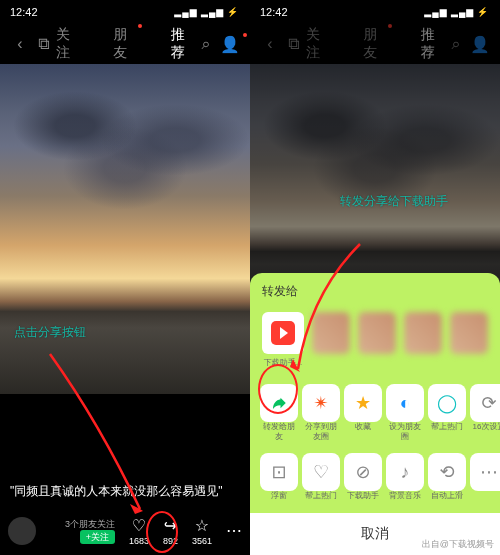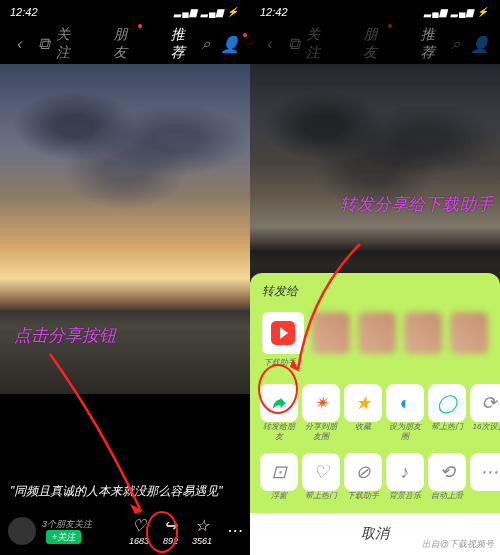--- a/index.html
+++ b/index.html
@@ -1,44 +1,44 @@
 <!DOCTYPE html>
 <html><head>
 <meta charset="utf-8">
 <style>
   * { margin: 0; padding: 0; box-sizing: border-box; }
   body { font-family: -apple-system, sans-serif; background: #fff; }
-  .container { display: flex; width: 500px; height: 555px; font-style: italic; }
+  .container { display: flex; width: 500px; height: 555px; }
   .phone { width: 250px; height: 100%; background: #000; position: relative; overflow: hidden; }
   
   .status-bar { height: 24px; display: flex; justify-content: space-between; align-items: center; padding: 0 10px; color: #fff; font-size: 11px; font-weight: 500; }
   .status-icons { font-size: 9px; letter-spacing: 1px; }
   
   .nav { height: 40px; display: flex; align-items: center; padding: 0 8px; color: #888; }
   .nav-icon { width: 24px; text-align: center; font-size: 16px; }
   .tabs { flex: 1; display: flex; justify-content: center; gap: 34px; font-size: 14px; }
   .tab { color: #888; position: relative; }
   .tab.active { color: #fff; font-weight: 500; }
   .tab.active::after { content: ''; position: absolute; bottom: -6px; left: 25%; width: 50%; height: 2px; background: #fff; }
   .dot { width: 4px; height: 4px; background: #ff3b30; border-radius: 50%; position: absolute; top: -2px; right: -5px; }
   
   .content-area { position: relative; height: calc(100% - 64px); }
   .sky { width: 100%; height: 330px; background: linear-gradient(180deg, #3a4560 0%, #5a6278 15%, #6a7085 25%, #8a7a68 40%, #d4a56b 55%, #f4d898 65%, #876448 72%, #3a352f 75%, #4a4640 80%, #2a2824 100%); position: relative; }
   .sky::before { content: ''; position: absolute; top: 20px; left: 0; right: 0; height: 140px; background: radial-gradient(ellipse at 30% 30%, rgba(40,45,60,0.7) 8%, transparent 25%), radial-gradient(ellipse at 70% 40%, rgba(50,55,72,0.6) 10%, transparent 30%), radial-gradient(ellipse at 50% 60%, rgba(60,62,78,0.5) 12%, transparent 35%); }
   .sky.dim { filter: brightness(0.55) saturate(0.4); height: 250px; }
   
-  .annotation { position: absolute; color: #d946ef; font-size: 17px; font-weight: 500; z-index: 5; text-shadow: 0 0 2px rgba(0,0,0,0.5); }
+  .annotation { position: absolute; color: #14b8a6; font-size: 12px; font-weight: 500; z-index: 5; text-shadow: 0 0 2px rgba(0,0,0,0.5); }
   .arrow-svg { position: absolute; z-index: 4; pointer-events: none; }
   .circle-mark { position: absolute; border: 2px solid #ff2020; border-radius: 50%; z-index: 6; pointer-events: none; }
   
   .caption { position: absolute; bottom: 55px; left: 10px; right: 10px; color: #fff; font-size: 12px; }
   
   .bottom-bar { position: absolute; bottom: 0; left: 0; right: 0; height: 48px; display: flex; align-items: center; padding: 0 8px; background: rgba(0,0,0,0.6); }
   .avatar { width: 28px; height: 28px; border-radius: 50%; background: #333; }
-  .follow-info { flex: 1; margin-left: 6px; color: #aaa; font-size: 9px; }
+  .follow-info { flex: 1; margin-left: 6px; color: #aaa; font-size: 9px; text-align: right; }
   .follow-btn { background: #07c160; color: #fff; font-size: 9px; padding: 2px 6px; border-radius: 3px; margin-left: 4px; }
   .action { display: flex; flex-direction: column; align-items: center; color: #fff; margin-left: 14px; font-size: 9px; }
   .action-icon { font-size: 16px; margin-bottom: 1px; }
   
   .share-sheet { position: absolute; bottom: 0; left: 0; right: 0; background: #bef264; border-radius: 12px 12px 0 0; padding: 10px 0 0; z-index: 3; }
   .sheet-title { font-size: 12px; color: #333; padding: 0 12px 8px; font-weight: 500; }
   .contact-row { display: flex; padding: 4px 12px 10px; gap: 8px; }
   .contact { width: 42px; height: 42px; border-radius: 6px; background: #ddd; display: flex; align-items: center; justify-content: center; }
   .contact.app { background: #fff; }
   .contact.blur { filter: blur(3px); background: linear-gradient(45deg, #d8b090, #c89070); }

